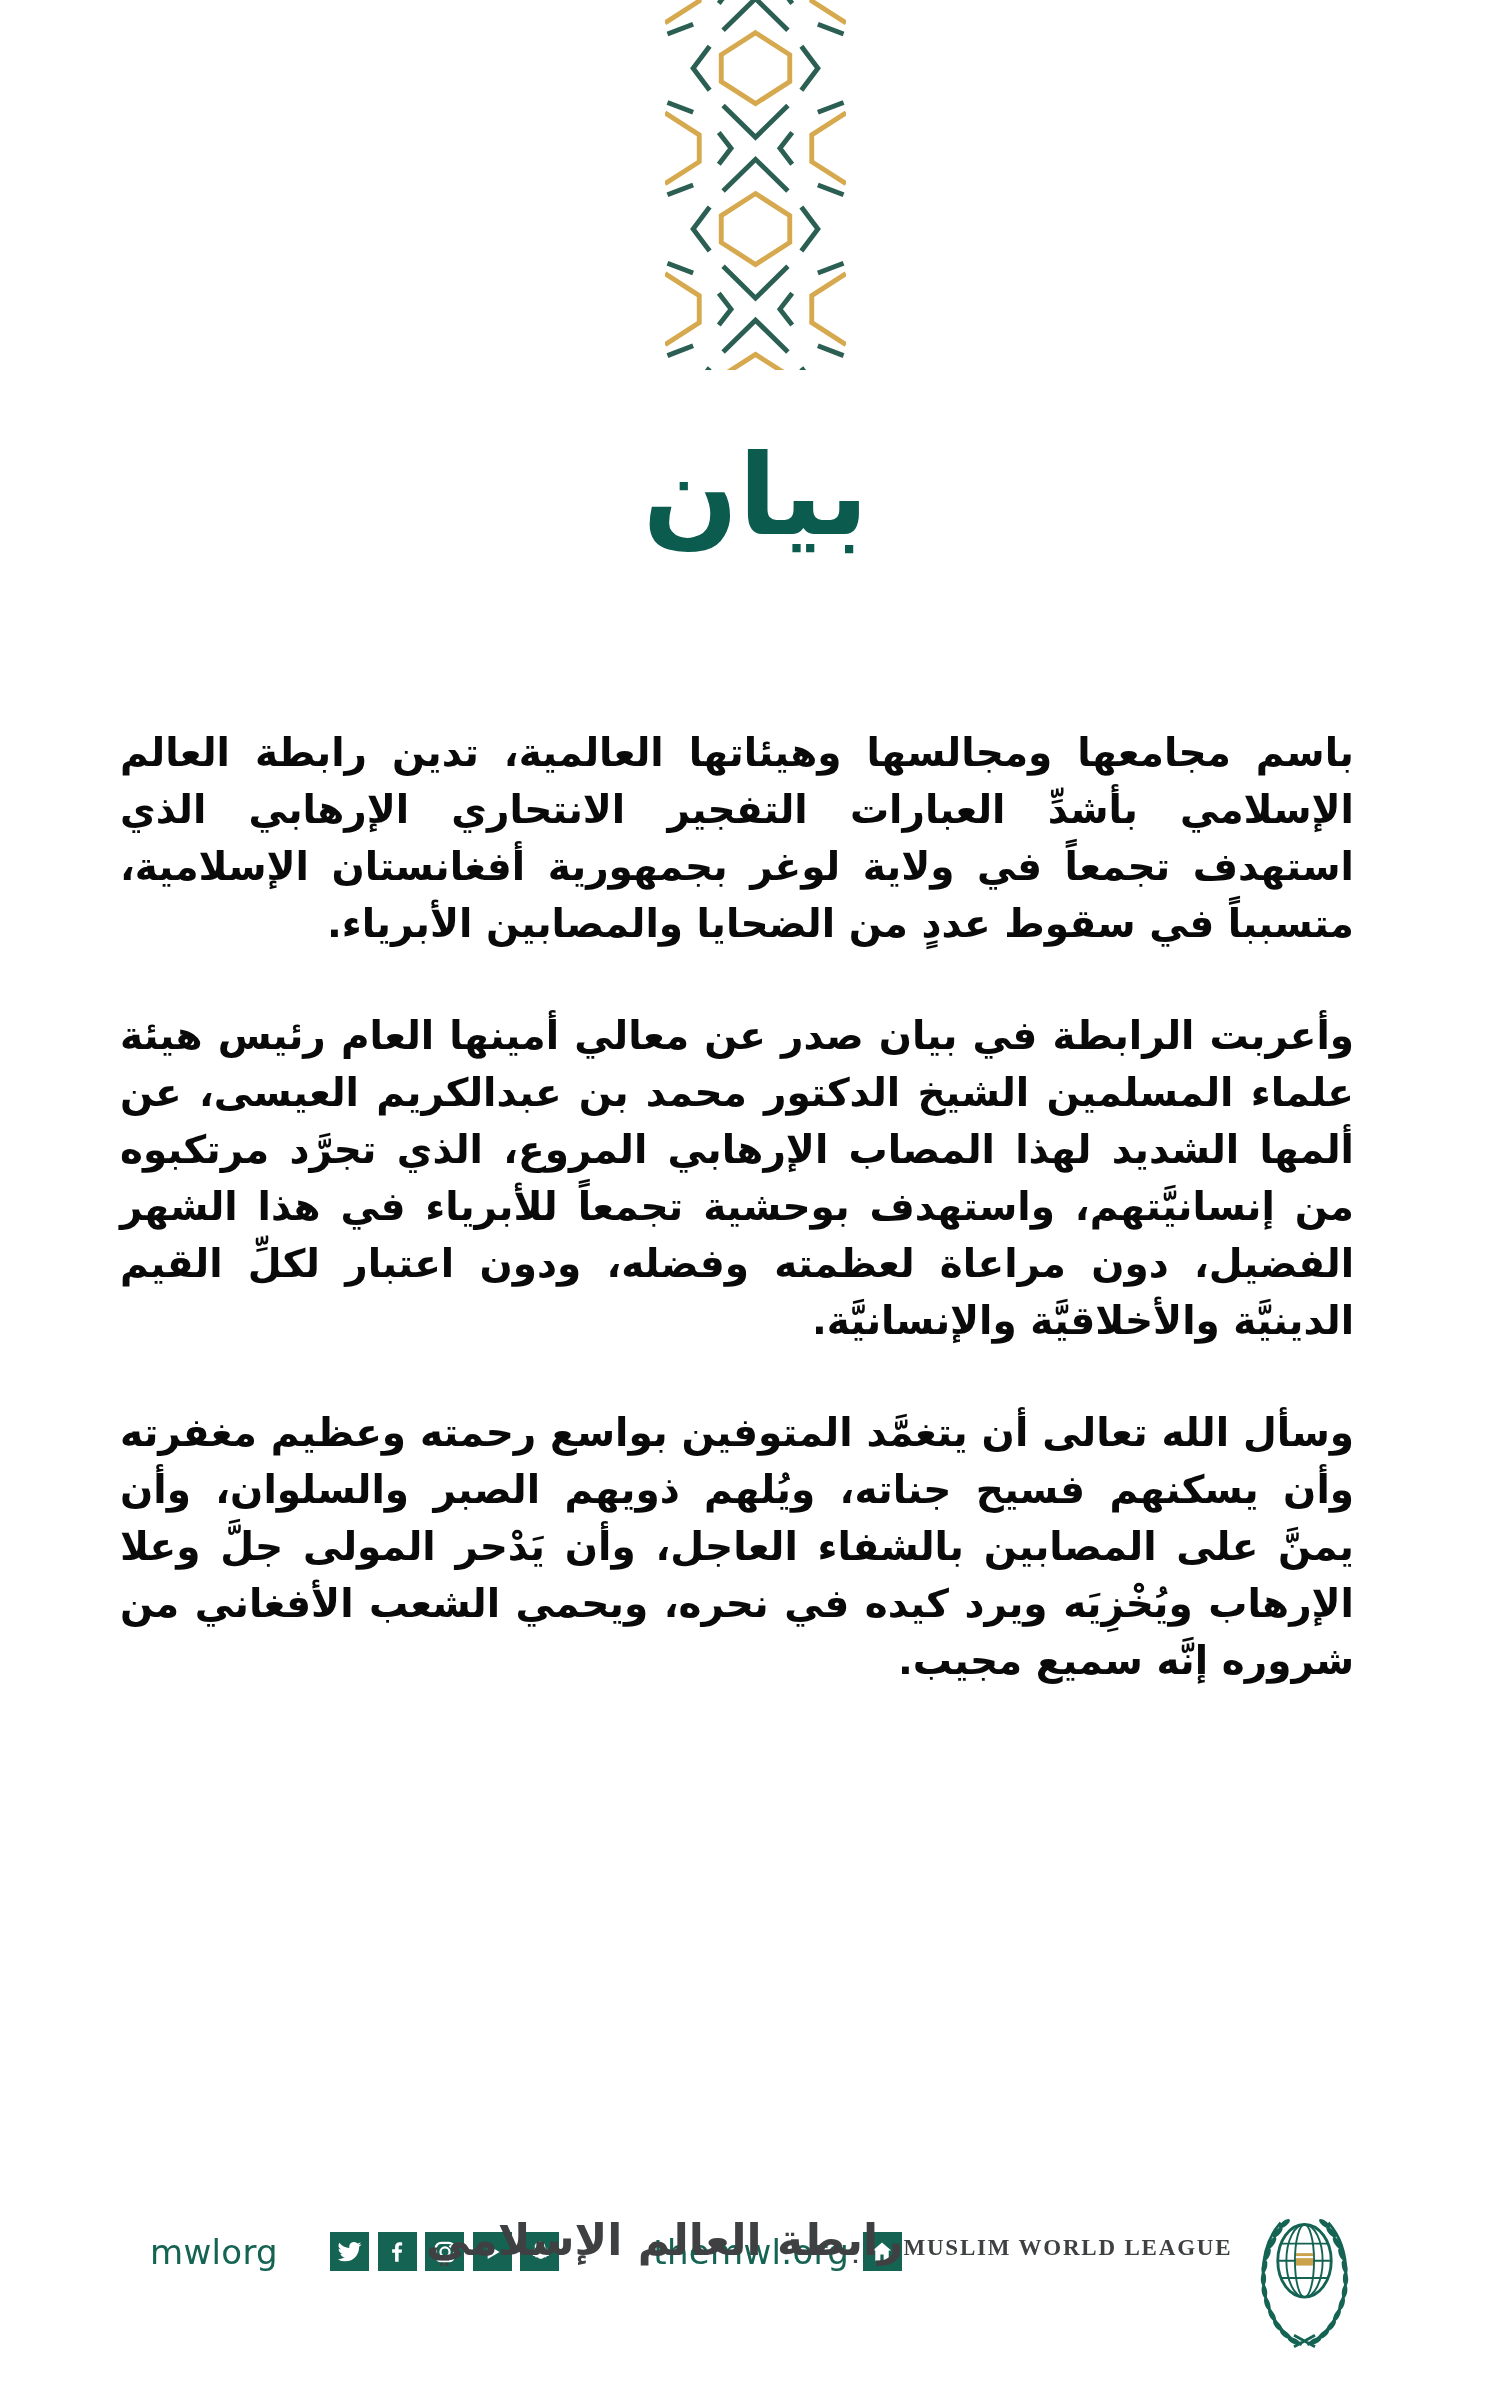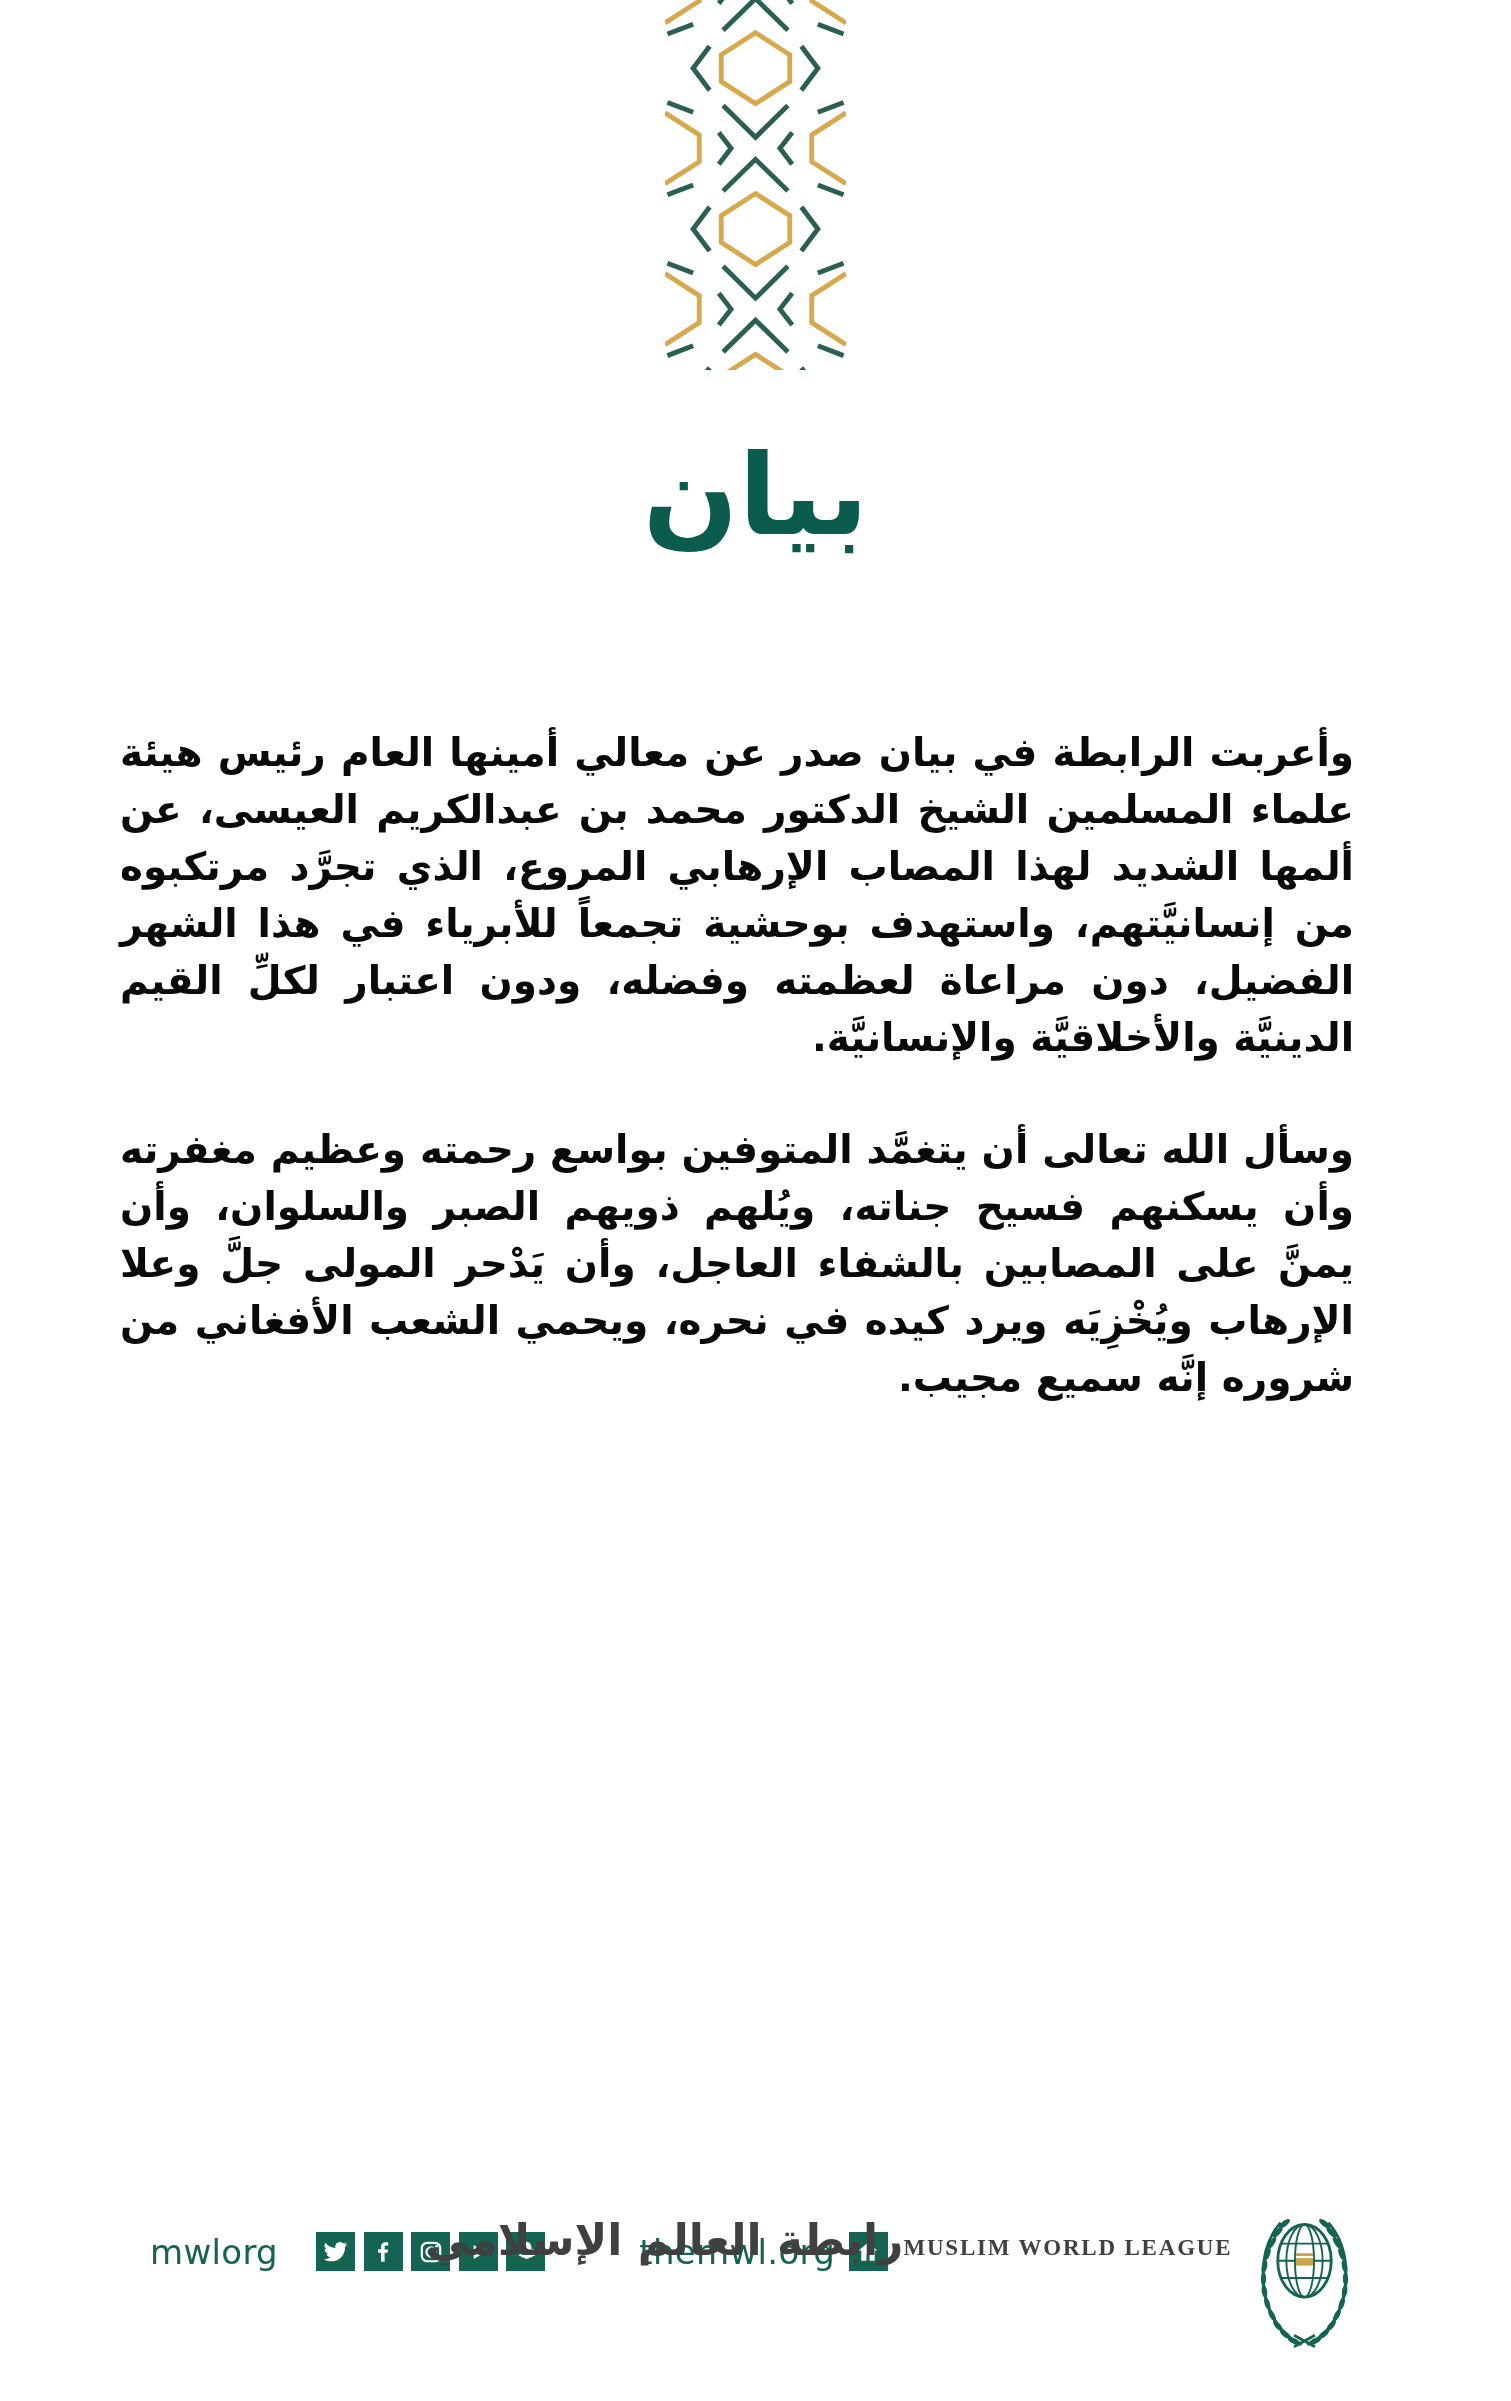--- a/index.html
+++ b/index.html
@@ -59,21 +59,21 @@
   }
   
   .footer-left{
     position:absolute;left:150px;top:2230px;height:43px;
     display:flex;align-items:center;
   }
   .handle-text,.site-text{
     font-size:34px;color:var(--footer-green);
     letter-spacing:0.3px;
   }
-  .handle-text{margin-right:38px;}
+  .handle-text{margin-right:52px;}
   .icon-row{display:flex;align-items:center;gap:8.6px;}
   .sq-icon{
     width:39px;height:39px;background:var(--footer-green);
     display:flex;align-items:center;justify-content:center;
     flex:0 0 auto;
   }
   .sq-icon svg{width:26px;height:26px;display:block;}
   .site-text{margin-left:94px;margin-right:13.5px;}
   
   .footer-logo{
@@ -127,20 +127,21 @@
       <use href="#xrow" transform="translate(0,242)"></use>
       <use href="#hexrow" transform="translate(0,374)"></use>
       <use href="#xrow" transform="translate(0,505)"></use>
       <use href="#hexrow" transform="translate(0,637)"></use>
     </svg>
   </div>
 
   <div class="title">بيان</div>
 
   <div class="content">
+    <p>باسم مجامعها ومجالسها وهيئاتها العالمية، تدين رابطة العالم الإسلامي بأشدِّ العبارات التفجير الانتحاري الإرهابي الذي استهدف تجمعاً في ولاية لوغر بجمهورية أفغانستان الإسلامية، متسبباً في سقوط عددٍ من الضحايا والمصابين الأبرياء.</p>
     <p>وأعربت الرابطة في بيان صدر عن معالي أمينها العام رئيس هيئة علماء المسلمين الشيخ الدكتور محمد بن عبدالكريم العيسى، عن ألمها الشديد لهذا المصاب الإرهابي المروع، الذي تجرَّد مرتكبوه من إنسانيَّتهم، واستهدف بوحشية تجمعاً للأبرياء في هذا الشهر الفضيل، دون مراعاة لعظمته وفضله، ودون اعتبار لكلِّ القيم الدينيَّة والأخلاقيَّة والإنسانيَّة.</p>
     <p>وسأل الله تعالى أن يتغمَّد المتوفين بواسع رحمته وعظيم مغفرته وأن يسكنهم فسيح جناته، ويُلهم ذويهم الصبر والسلوان، وأن يمنَّ على المصابين بالشفاء العاجل، وأن يَدْحر المولى جلَّ وعلا الإرهاب ويُخْزِيَه ويرد كيده في نحره، ويحمي الشعب الأفغاني من شروره إنَّه سميع مجيب.</p>
   </div>
 
   <div class="footer-left">
     <span class="handle-text">mwlorg</span>
 
     <span class="icon-row">
       <span class="sq-icon">
         <svg viewBox="0 0 24 24">

